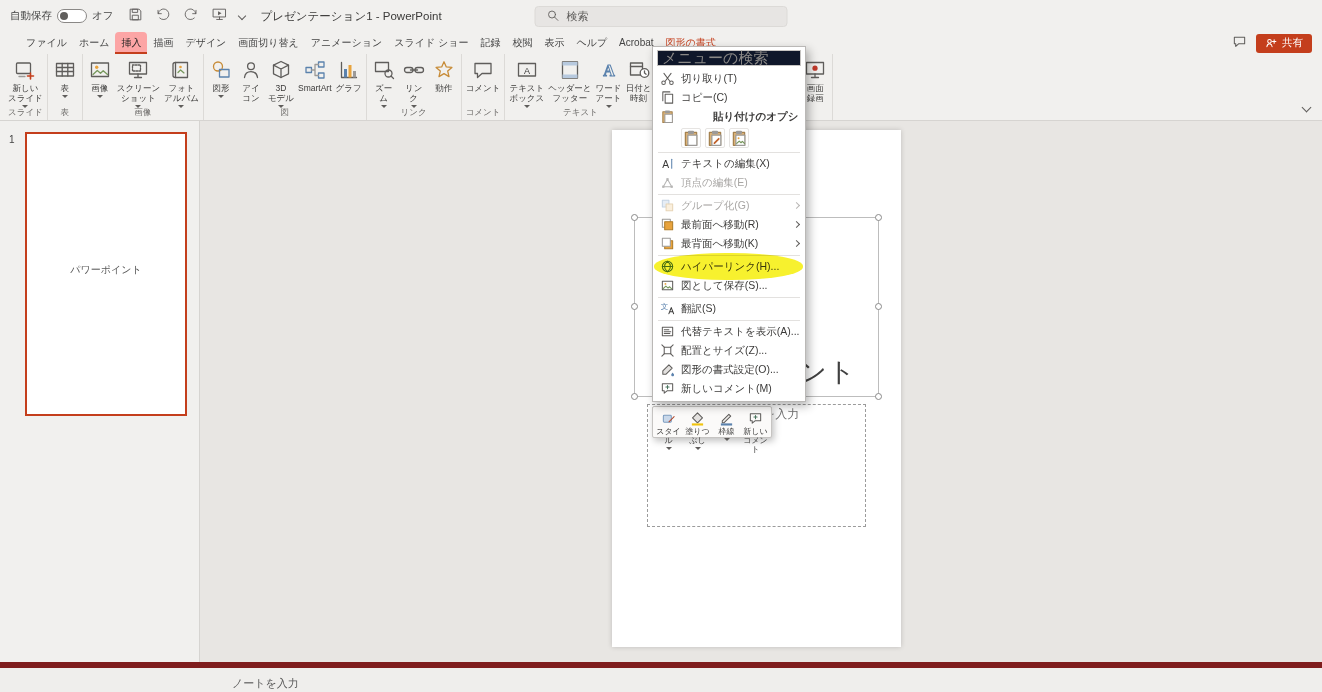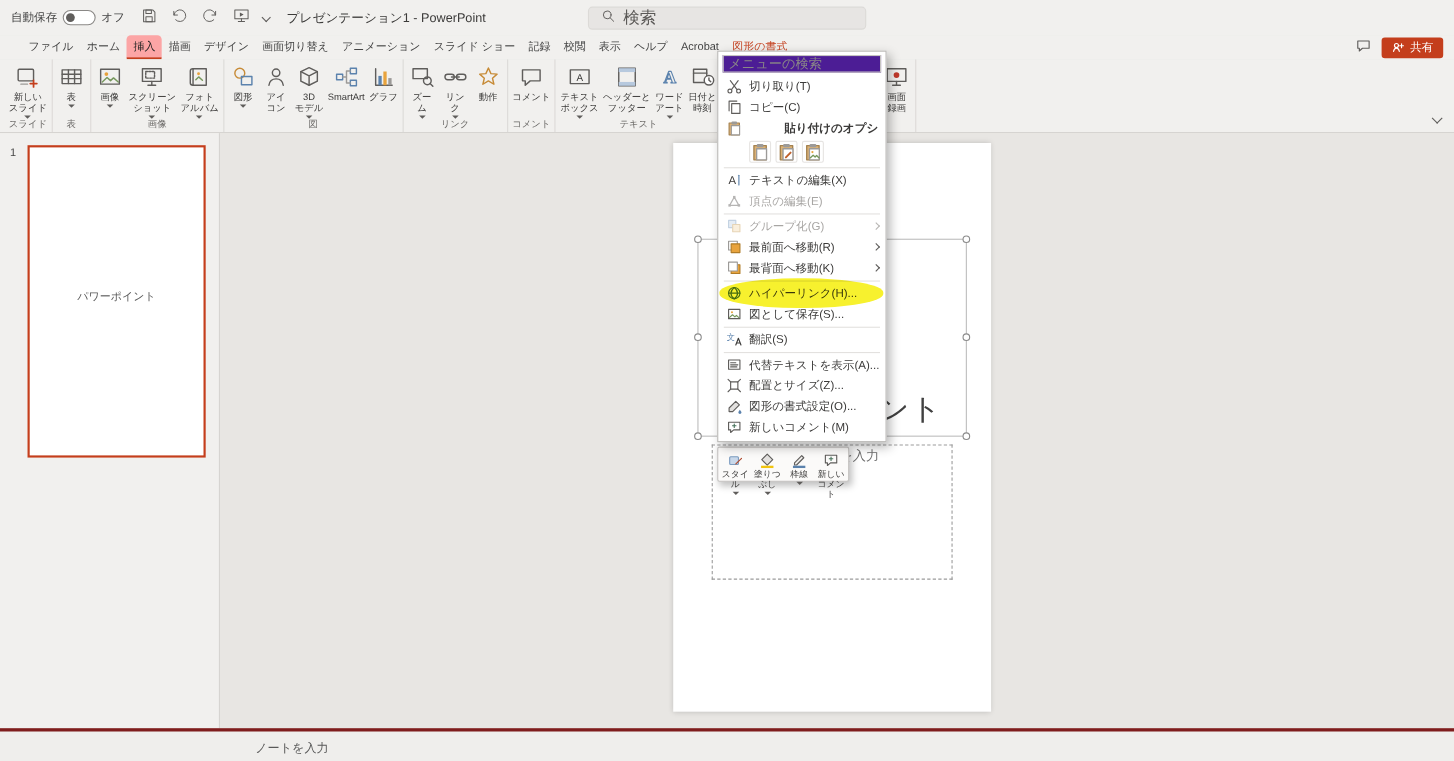--- a/index.html
+++ b/index.html
@@ -10,21 +10,21 @@
 
 .titlebar{position:absolute;top:0;left:0;right:0;height:32px;background:#f1f0ee;display:flex;align-items:center;}
 .qat{display:flex;align-items:center;gap:3px;margin-left:10px;}
 .autosave{display:flex;align-items:flex-end;gap:5px;font-size:10.5px;color:#444;margin-right:6px;}
 .toggle{width:30px;height:14px;border:1px solid #8a8886;border-radius:7px;position:relative;background:#fff;}
 .knob{position:absolute;left:2px;top:2px;width:8px;height:8px;border-radius:50%;background:#605e5c;}
 .qbtn{width:25px;height:26px;display:flex;align-items:center;justify-content:center;border-radius:3px;}
 .chev-sm{width:6px;height:6px;border-right:1.3px solid #5f5d5b;border-bottom:1.3px solid #5f5d5b;transform:rotate(45deg);margin:0 4px;}
 .doc-title{margin-left:12px;font-size:11.5px;color:#3b3a39;white-space:nowrap;}
 .search{position:absolute;left:50%;transform:translateX(-50%);top:6px;width:253px;height:21px;background:#e7e5e3;
-        border:1px solid #dcdad7;border-radius:4px;display:flex;align-items:center;gap:7px;padding:0 11px;font-size:15px;color:#5a5856;}
+        border:1px solid #dcdad7;border-radius:4px;display:flex;align-items:center;gap:7px;padding:0 11px;font-size:11px;color:#5a5856;}
 .tb-right{position:absolute;right:0;top:0;height:32px;display:flex;align-items:center;}
 .avatar{width:23px;height:23px;border-radius:50%;background:var(--avatar);color:#fff;font-size:10px;font-weight:bold;
         display:flex;align-items:center;justify-content:center;margin-right:14px;}
 .wbtn{width:44px;height:32px;display:flex;align-items:center;justify-content:center;}
 .min-glyph{width:10px;height:0;border-top:1px solid #3b3a39;display:block;}
 .max-glyph{width:10px;height:9px;border:1px solid #3b3a39;display:block;}
 .x-glyph{width:11px;height:11px;position:relative;display:block;}
 .x-glyph::before,.x-glyph::after{content:"";position:absolute;left:-1px;top:5px;width:13px;height:1px;background:#3b3a39;}
 .x-glyph::before{transform:rotate(45deg);}.x-glyph::after{transform:rotate(-45deg);}
 
@@ -62,28 +62,28 @@
 .shape{position:absolute;left:22px;top:87px;width:245px;height:180px;border:1px solid #bdbdbd;}
 .shape-text{position:absolute;bottom:6px;left:0;right:0;text-align:center;font-size:27px;color:#404040;letter-spacing:1px;white-space:nowrap;}
 .h{position:absolute;width:7px;height:7px;background:#fff;border:1px solid #8a8a8a;border-radius:50%;}
 .h-tl{left:-4px;top:-4px;}.h-tm{left:calc(50% - 4px);top:-4px;}.h-tr{right:-4px;top:-4px;}
 .h-ml{left:-4px;top:calc(50% - 4px);}.h-mr{right:-4px;top:calc(50% - 4px);}
 .h-bl{left:-4px;bottom:-4px;}.h-bm{left:calc(50% - 4px);bottom:-4px;}.h-br{right:-4px;bottom:-4px;}
 .placeholder{position:absolute;left:35px;top:274px;width:219px;height:123px;border:1px dashed #9b9b9b;}
 .placeholder-text{position:absolute;top:1px;left:0;right:0;text-align:center;font-size:12px;color:#6e6e6e;}
 
 
-.notes{position:absolute;left:0;right:0;bottom:0;height:30px;background:#efeeec;border-top:3px solid #7f1d1d;}
+.notes{position:absolute;left:0;right:0;bottom:0;height:30px;background:#efeeec;border-top:6px solid #7f1d1d;}
 .notes-text{position:absolute;left:232px;top:8px;font-size:11px;color:#595959;}
 
 
 .cmenu{position:absolute;left:652px;top:46px;width:154px;background:#fff;border:1px solid #bab8b6;
        box-shadow:3px 4px 9px rgba(0,0,0,.3);padding:3px 2px;z-index:40;}
 .cmenu-search{margin:0 2px 3px 2px;height:16px;border:1px solid #c6c4c2;display:flex;align-items:center;
-              padding:0 4px;font-size:12px;color:#8a8886;background:#4c1d95;}
+              padding:0 4px;font-size:15px;color:#8a8886;background:#0f172a;}
 .mitem{display:flex;align-items:center;height:19px;padding:0 4px 0 4px;font-size:10.5px;color:#3b3a39;position:relative;}
 .mitem.mheader .mlabel{font-weight:bold;margin-left:32px;}
 .mitem.disabled{color:#a8a6a4;}
 .mitem.disabled .micon{opacity:.45;}
 .micon{width:17px;height:16px;flex:0 0 17px;display:flex;align-items:center;justify-content:center;margin-right:5px;}
 .mlabel{white-space:nowrap;overflow:hidden;}
 .msub{margin-left:auto;width:5px;height:5px;border-right:1.3px solid #5f5d5b;border-top:1.3px solid #5f5d5b;transform:rotate(45deg);flex:0 0 5px;}
 .mitem.disabled .msub{border-color:#b8b6b4;}
 .msep{height:1px;background:#e3e1df;margin:1.5px 3px;}
 .paste-row{display:flex;gap:4px;padding:2px 0 3px 26px;height:24px;}

